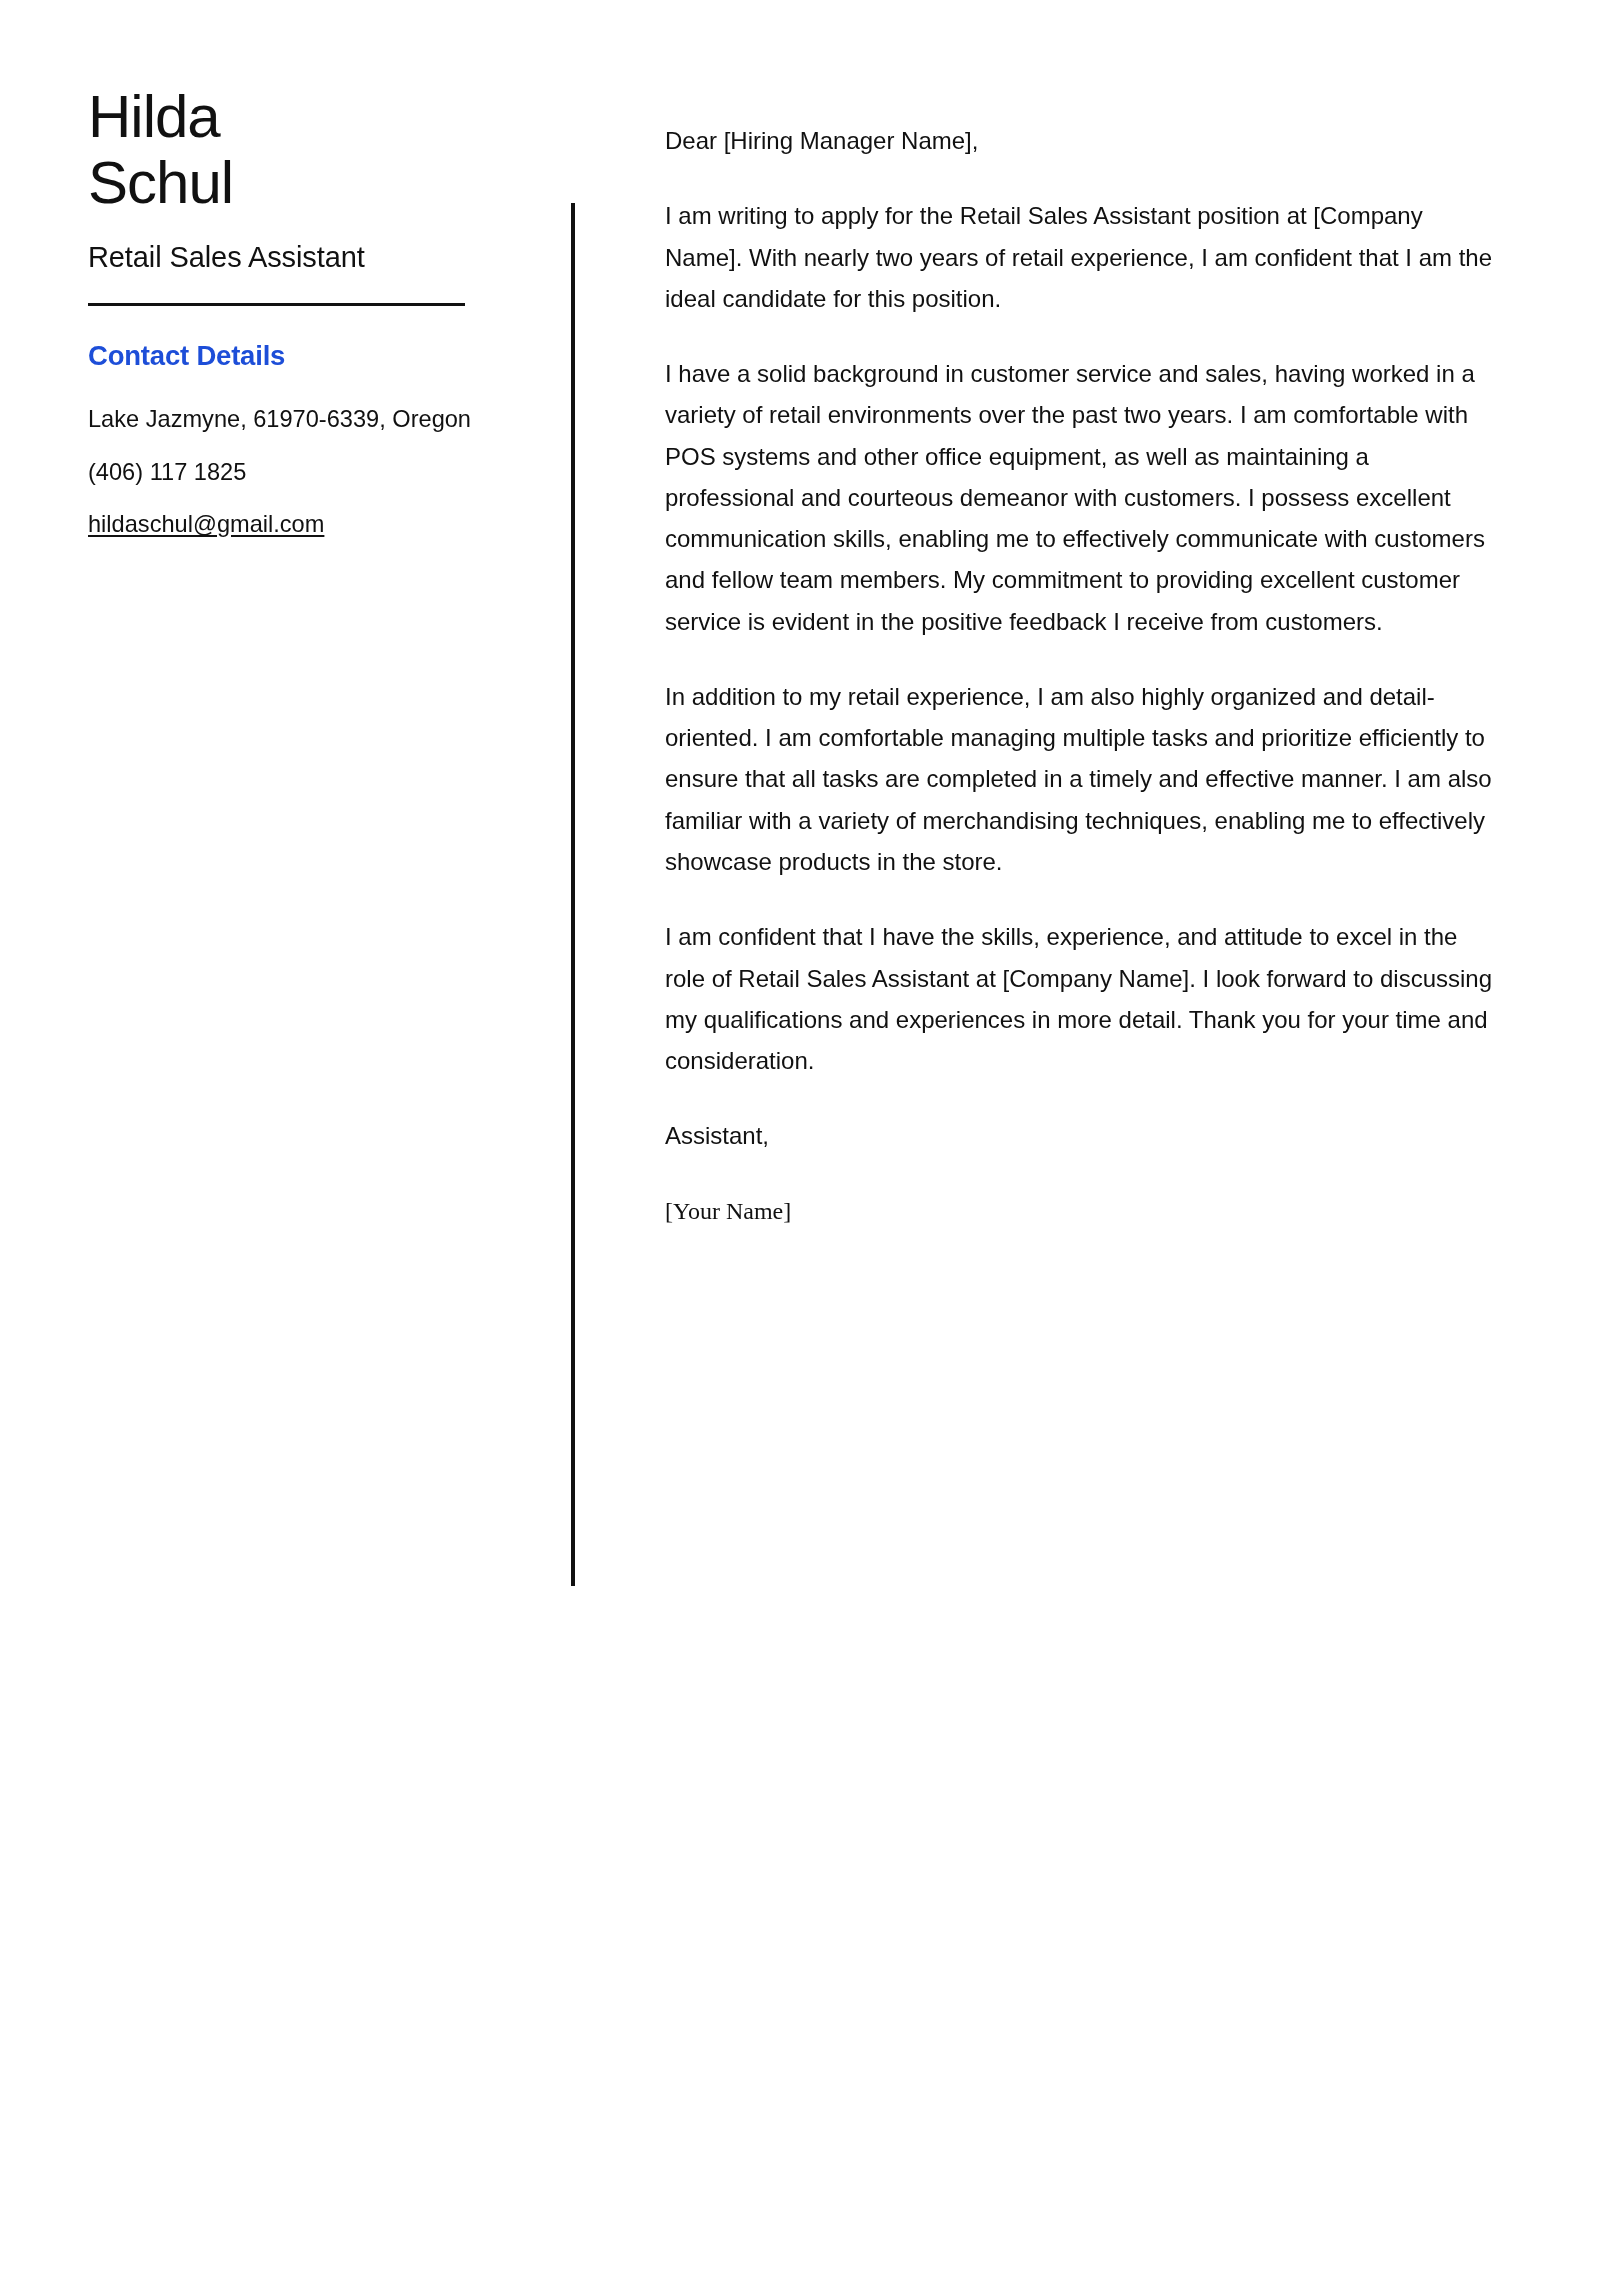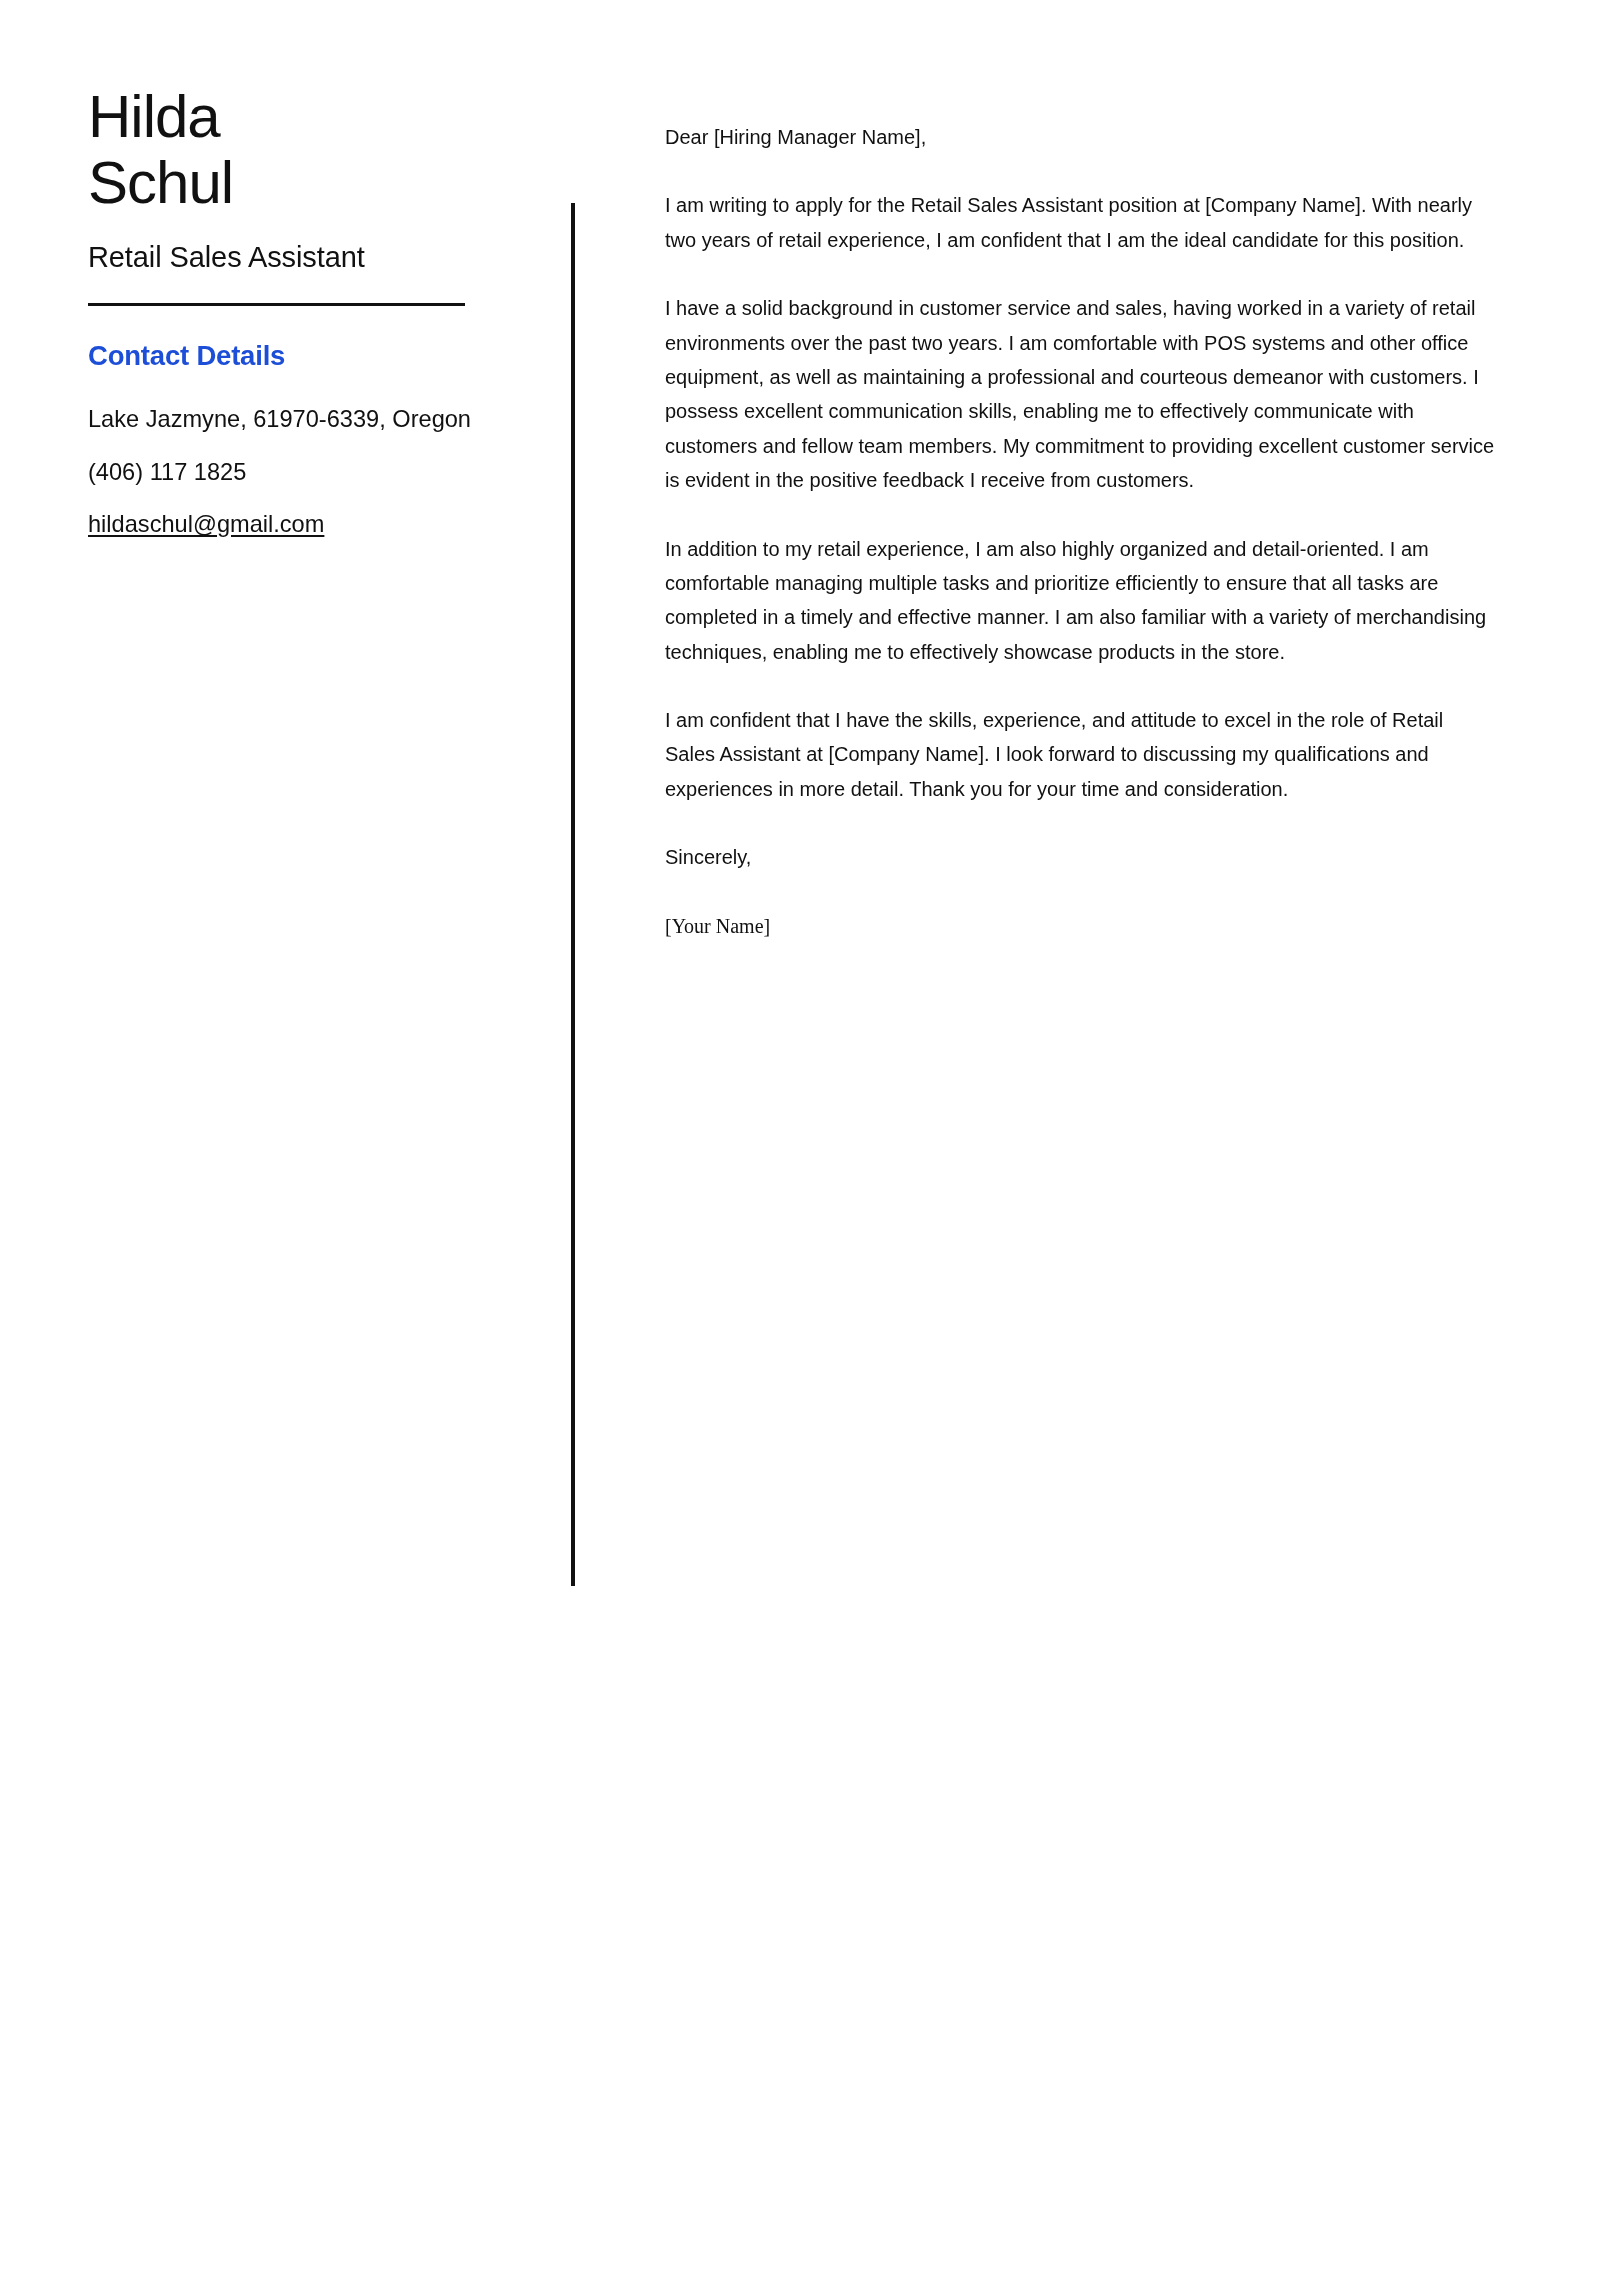--- a/index.html
+++ b/index.html
@@ -104,21 +104,21 @@
   
   .letter {
     position: absolute;
     left: 665px;
     top: 120px;
     width: 833px;
   }
   .letter p {
     margin: 0 0 34px 0;
     font-family: "Liberation Sans", sans-serif;
-    font-size: 20px;
+    font-size: 24px;
     font-weight: 400;
     line-height: 1.72;
     color: #111111;
     text-align: left;
   }
   .letter p:last-child {
     margin-bottom: 12px;
     font-family: Liberation Serif, serif;
   }
 </style>
@@ -155,20 +155,20 @@
     <p>Dear [Hiring Manager Name],</p>
 
     <p>I am writing to apply for the Retail Sales Assistant position at [Company Name]. With nearly two years of retail experience, I am confident that I am the ideal candidate for this position.</p>
 
     <p>I have a solid background in customer service and sales, having worked in a variety of retail environments over the past two years. I am comfortable with POS systems and other office equipment, as well as maintaining a professional and courteous demeanor with customers. I possess excellent communication skills, enabling me to effectively communicate with customers and fellow team members. My commitment to providing excellent customer service is evident in the positive feedback I receive from customers.</p>
 
     <p>In addition to my retail experience, I am also highly organized and detail-oriented. I am comfortable managing multiple tasks and prioritize efficiently to ensure that all tasks are completed in a timely and effective manner. I am also familiar with a variety of merchandising techniques, enabling me to effectively showcase products in the store.</p>
 
     <p>I am confident that I have the skills, experience, and attitude to excel in the role of Retail Sales Assistant at [Company Name]. I look forward to discussing my qualifications and experiences in more detail. Thank you for your time and consideration.</p>
 
-    <p>Sincerely,</p>
+    <p>Assistant,</p>
 
     <p>[Your Name]</p>
 
   </div>
 
 </div>
 
 
 </body></html>

